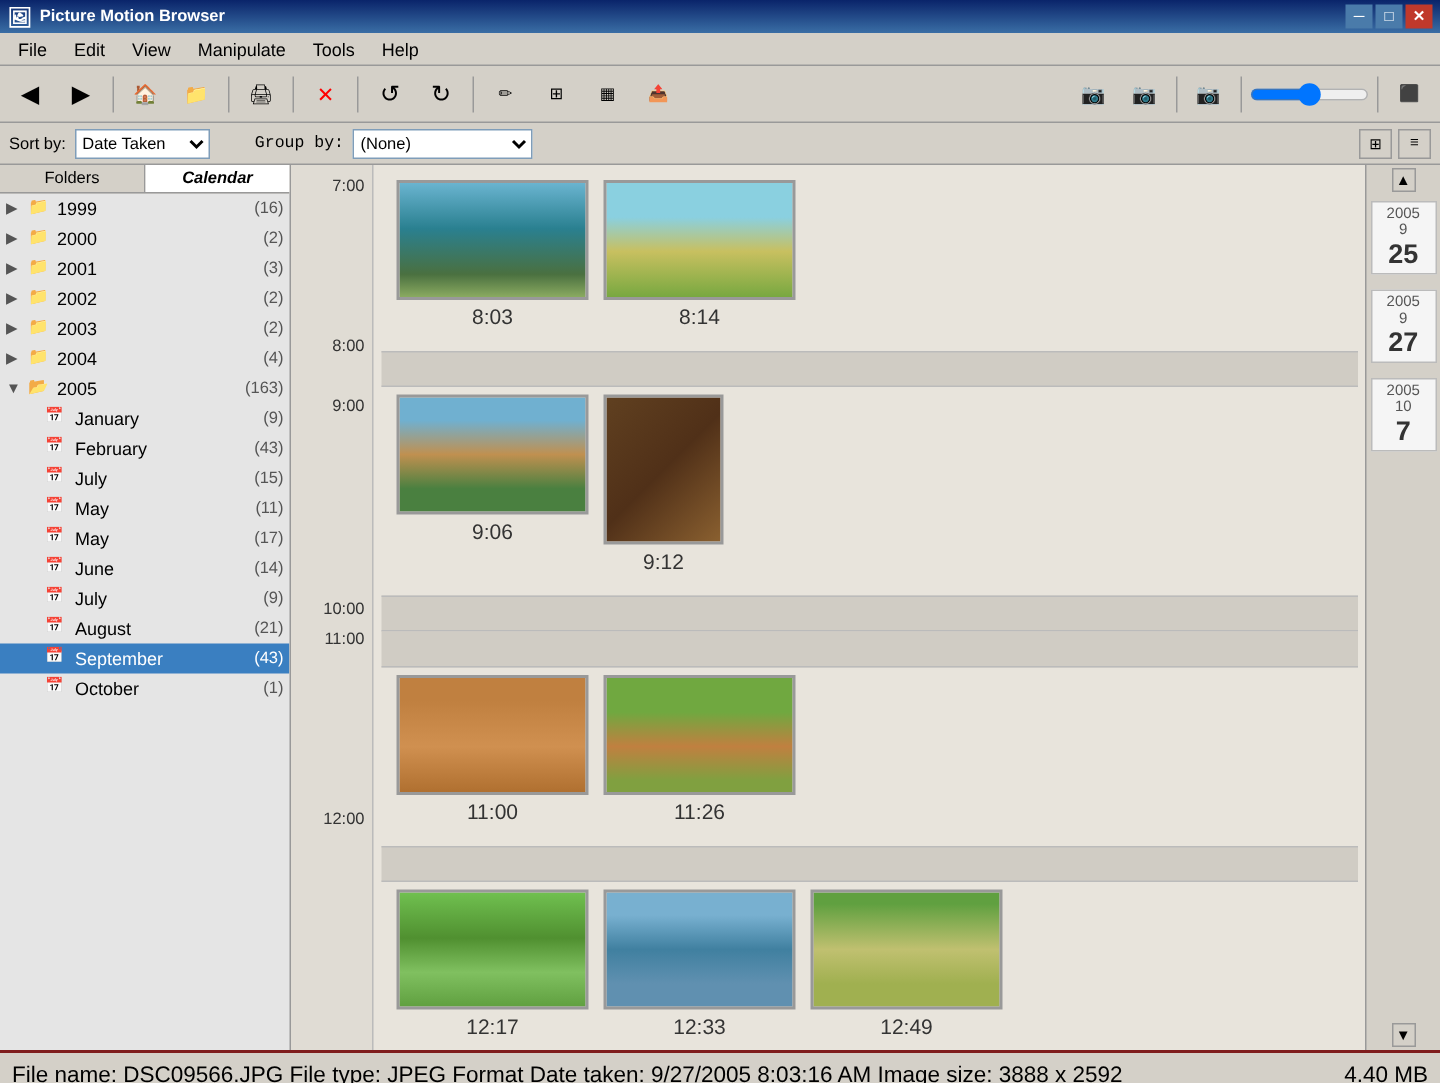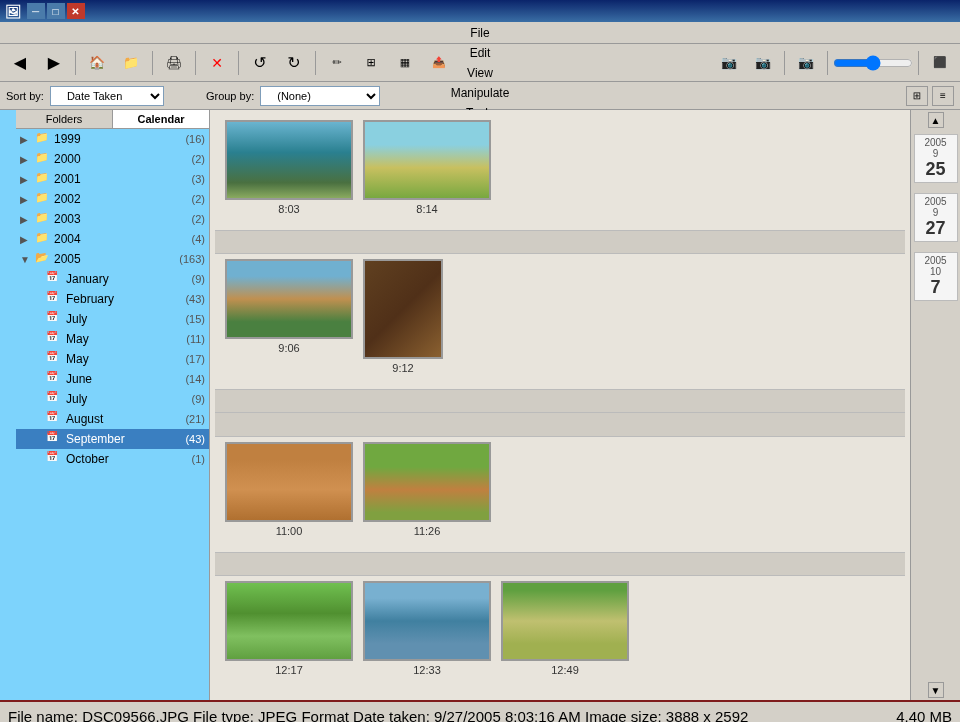--- a/index.html
+++ b/index.html
@@ -31,21 +31,20 @@
 
     
     #menubar {
       background: #d4d0c8;
       border-bottom: 1px solid #999;
       padding: 2px 4px;
       display: flex;
       gap: 2px;
       height: 22px;
       align-items: center;
-      flex-direction: column;
     }
     .menu-item {
       padding: 2px 8px;
       cursor: pointer;
       font-size: 12px;
     }
 
     
     #toolbar {
       background: #d4d0c8;
@@ -74,62 +73,61 @@
       padding: 3px 6px;
       display: flex;
       align-items: center;
       height: 28px;
       gap: 6px;
     }
     .sort-label { font-size: 11px; color: #000; }
     .sort-select {
       height: 20px; font-size: 11px;
       background: white; border: 1px solid #7f9db9;
-      padding: 0 12px;
+      padding: 0 0;
     }
     .sort-right { margin-left: auto; display: flex; align-items: center; gap: 4px; }
     .view-btn {
       width: 22px; height: 20px;
       background: #d4d0c8;
       border: 1px solid #999;
       display: flex; align-items: center; justify-content: center;
       cursor: pointer; font-size: 10px;
     }
 
     
     #main {
       display: flex;
       height: calc(722px - 22px - 22px - 38px - 28px - 22px);
     }
 
     
     #sidebar {
-      width: 210px;
-      background: #7dd3fc;
+      width: 194px;
+      background: #e5e5e5;
       border-right: 1px solid #999;
       display: flex;
       flex-direction: column;
       overflow: hidden;
-      padding-left: 16px;
     }
     #sidebar-tabs {
       display: flex;
       background: #d4d0c8;
       border-bottom: 1px solid #999;
     }
     .sidebar-tab {
       flex: 1;
       text-align: center;
       padding: 3px;
       font-size: 11px;
       cursor: pointer;
       border-right: 1px solid #999;
     }
     .sidebar-tab.active { background: white; font-weight: bold; }
-    .sidebar-tab:last-child { border-right: none; }
+    .sidebar-tab:last-child { border-right: none; font-style: italic; }
     #sidebar-content {
       flex: 1;
       overflow-y: auto;
       overflow-x: hidden;
     }
     .year-item {
       display: flex;
       align-items: center;
       padding: 2px 4px;
       cursor: pointer;
@@ -199,21 +197,21 @@
       align-items: center;
       cursor: pointer;
     }
     .photo-thumb {
       border: 2px solid #999;
       background: #888;
       overflow: hidden;
     }
     .photo-thumb.landscape { width: 128px; height: 80px; }
     .photo-thumb.portrait { width: 80px; height: 100px; }
-    .photo-time { font-size: 11px; color: #333; margin-top: 3px; }
+    .photo-time { font-size: 14px; color: #333; margin-top: 3px; }
 
     
     #right-panel {
       width: 50px;
       background: #d4d0c8;
       border-left: 1px solid #999;
       display: flex;
       flex-direction: column;
       align-items: center;
       gap: 2px;
@@ -283,20 +281,21 @@
       color: #444;
       border-top: 1px solid #bbb;
       border-bottom: 1px solid #bbb;
     }
   </style>
 </head>
 <body>
 
 <div id="titlebar">
   <span class="title-icon">🖼</span>
+  <span class="title-text">Picture Motion Browser</span>
   <div class="win-buttons">
     <button class="win-btn min">─</button>
     <button class="win-btn max">□</button>
     <button class="win-btn close">✕</button>
   </div>
 </div>
 
 <div id="menubar">
   <span class="menu-item">File</span>
   <span class="menu-item">Edit</span>
@@ -336,21 +335,21 @@
 </div>
 
 <div id="sortbar">
   <span class="sort-label">Sort by:</span>
   <select class="sort-select">
     <option>Date Taken</option>
     <option>File Name</option>
     <option>File Size</option>
     <option>Date Modified</option>
   </select>
-  <span style="margin-left:36px;" class="sort-label">Group by:</span>
+  <span style="margin-left:24px;font-family:Liberation Mono, monospace;" class="sort-label">Group by:</span>
   <select class="sort-select" style="width:120px;">
     <option>(None)</option>
     <option>Date</option>
     <option>Month</option>
     <option>Year</option>
   </select>
   <div class="sort-right">
     <div class="view-btn">⊞</div>
     <div class="view-btn">≡</div>
   </div>
@@ -464,20 +463,28 @@
         <span class="month-label">October</span>
         <span class="month-count">(1)</span>
       </div>
 
     </div>
   </div>
 
   <div id="content">
     <div id="photo-area">
 
+      <div id="time-labels">
+        <div class="time-label" style="top: 8px;">7:00</div>
+        <div class="time-label" style="top: 115px;">8:00</div>
+        <div class="time-label" style="top: 155px;">9:00</div>
+        <div class="time-label" style="top: 290px;">10:00</div>
+        <div class="time-label" style="top: 310px;">11:00</div>
+        <div class="time-label" style="top: 430px;">12:00</div>
+      </div>
 
       <div id="photo-grid">
 
         <div class="time-section">
           <div class="photos-row">
             <div class="photo-item">
               <div class="photo-thumb landscape photo-mountain"></div>
               <div class="photo-time">8:03</div>
             </div>
             <div class="photo-item">

